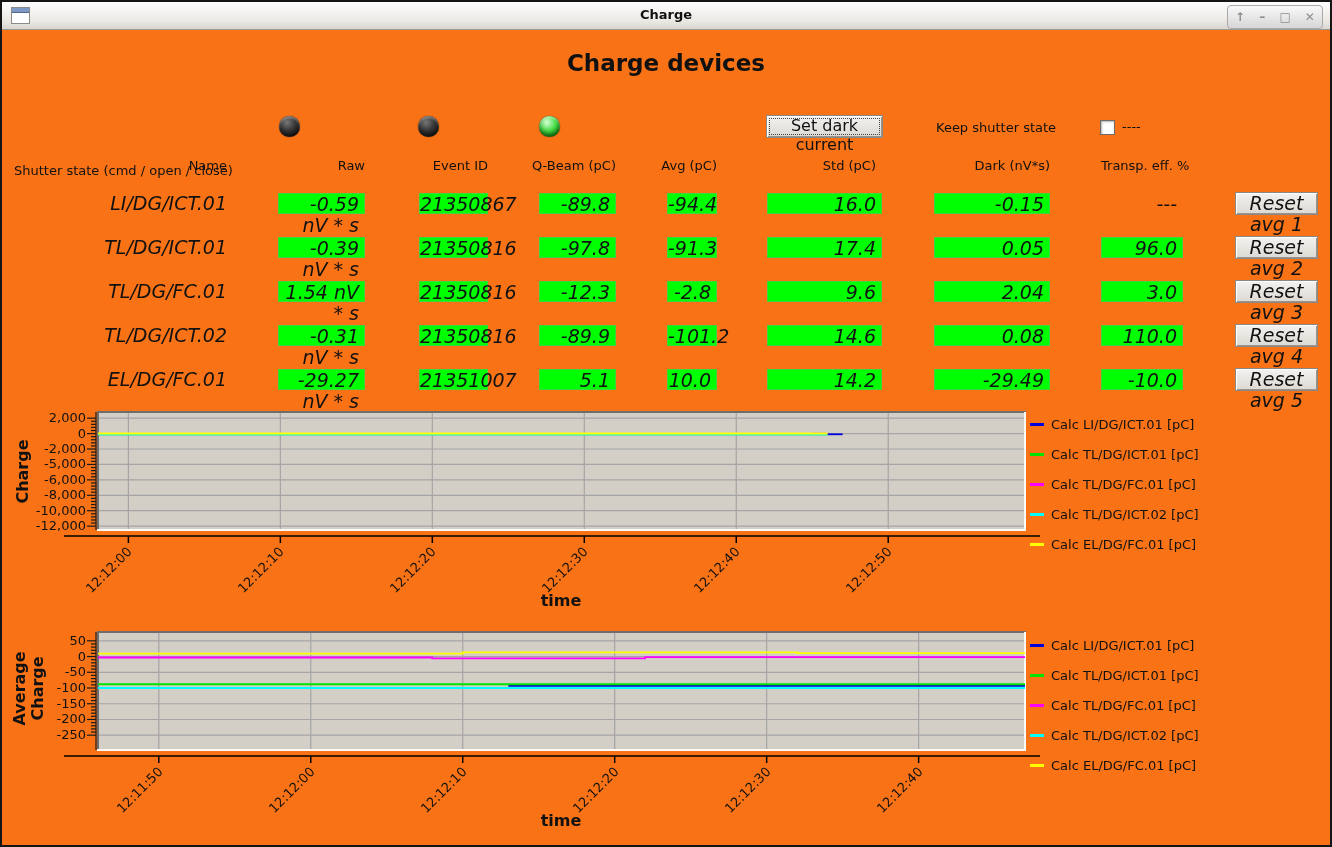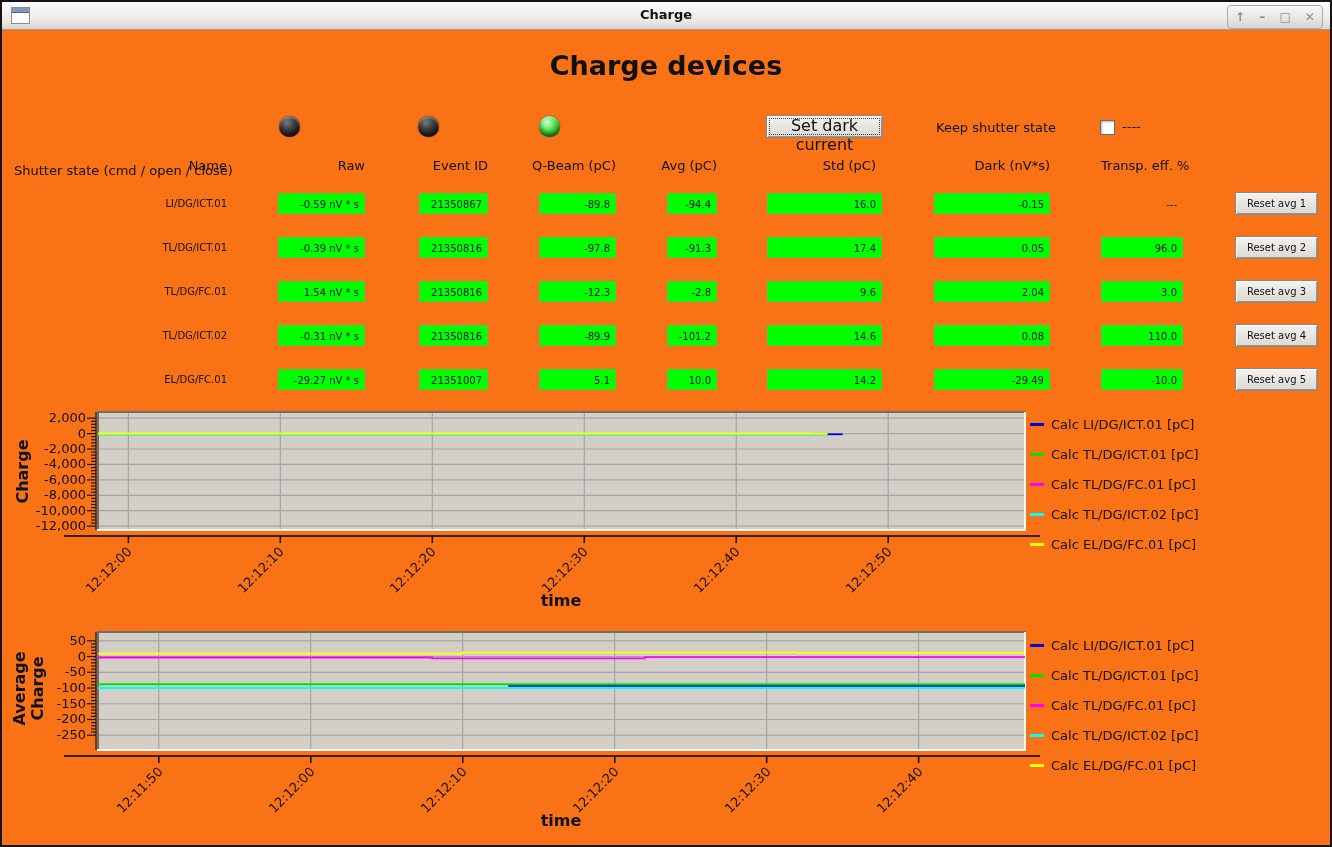--- a/index.html
+++ b/index.html
@@ -11,41 +11,41 @@
      background:linear-gradient(#fdfdfd,#ece9e4 70%,#d9d6d0);border-bottom:1px solid #9d9b96;}
   #win-icon{position:absolute;left:9px;top:5px;width:17px;height:15px;background:#fff;
      border:1px solid #8a8a8a;}
   #win-icon::before{content:"";position:absolute;left:0;top:0;right:0;height:4px;background:#7e99c4;border-bottom:1px solid #55688c;}
   #win-title{position:absolute;left:0;right:0;top:5px;text-align:center;font-weight:bold;font-size:13px;}
   #win-controls{position:absolute;right:7px;top:3px;width:94px;height:22px;border:1px solid #a9a9a9;
      border-radius:4px;background:linear-gradient(#f9f9f9,#d6d6d6);display:flex;align-items:center;
      justify-content:space-around;color:#8d8d8d;font-weight:bold;font-size:12px;line-height:1;}
   #win-controls span{cursor:default;}
   
-  #page-title{position:absolute;left:0;right:0;top:50px;text-align:center;font-weight:bold;font-size:27px;}
+  #page-title{position:absolute;left:0;right:0;top:50px;text-align:center;font-weight:bold;font-size:23px;}
   #clock{position:absolute;right:22px;top:51px;font-weight:bold;font-size:29px;letter-spacing:-1px;}
   
   .small{font-size:13px;}
   #shutter-label{position:absolute;left:14px;top:120px;margin-top:43px;}
   .led{position:absolute;top:116px;width:21px;height:21px;border-radius:50%;
        box-shadow:inset 0 -3px 4px rgba(0,0,0,.45),inset 0 2px 2px rgba(255,255,255,.35),0 0 1px #000;}
   .led.off{background:radial-gradient(circle at 38% 30%,#777 0%,#3a3a3a 40%,#151515 80%);}
   .led.on{background:radial-gradient(circle at 38% 30%,#d6ffd6 0%,#46dc46 45%,#0c8f0c 85%);}
   .btn{position:absolute;background:linear-gradient(#f4f2ef,#dcd9d3);border:1px solid #8a8884;
        box-shadow:inset 1px 1px 0 #fff,inset -1px -1px 0 #98958f;font-size:16px;text-align:center;
        font-family:inherit;color:#111;padding:0;}
   #set-dark{left:766px;top:115px;width:117px;height:23px;outline:1px dotted #444;outline-offset:-4px;}
   #keep-label{position:absolute;left:936px;top:120px;}
   #keep-check{position:absolute;left:1100px;top:120px;width:13px;height:13px;background:#fff;
       border:1px solid #6f6d68;box-shadow:inset 1px 1px 2px rgba(0,0,0,.3);}
   #keep-value{position:absolute;left:1122px;top:119px;}
   
   .th{position:absolute;top:158px;font-size:13px;text-align:right;}
   .trow{position:absolute;left:0;width:1332px;height:23px;}
-  .cell{position:absolute;top:0;height:21px;line-height:21px;font-size:10px;}
+  .cell{position:absolute;top:0;height:21px;line-height:21px;font-size:19px;font-style:italic;}
   .gbox{background:#00ff00;border:1px solid #3dd63d;text-align:right;padding-right:5px;box-sizing:border-box;}
   .gbox.plain{background:transparent;border-color:transparent;}
   .cname{left:40px;width:187px;text-align:right;}
   .craw{left:278px;width:87px;}
   .cevent{left:419px;width:69px;text-align:right;}
   .cqbeam{left:539px;width:77px;}
   .cavg{left:667px;width:50px;}
   .cstd{left:767px;width:115px;}
   .cdark{left:934px;width:116px;}
   .ctransp{left:1101px;width:82px;}
@@ -240,21 +240,21 @@
         <line x1="280.3606557377049" y1="131" x2="280.3606557377049" y2="138" stroke="#000" stroke-width="1.5"></line>
         <line x1="432.327868852459" y1="131" x2="432.327868852459" y2="138" stroke="#000" stroke-width="1.5"></line>
         <line x1="584.2950819672132" y1="131" x2="584.2950819672132" y2="138" stroke="#000" stroke-width="1.5"></line>
         <line x1="736.2622950819672" y1="131" x2="736.2622950819672" y2="138" stroke="#000" stroke-width="1.5"></line>
         <line x1="888.2295081967212" y1="131" x2="888.2295081967212" y2="138" stroke="#000" stroke-width="1.5"></line>
       </svg>
     <div class="labels" id="labels0">
         <div class="ytlab" style="top: 5.16993px;">2,000</div>
         <div class="ytlab" style="top: 20.5948px;">0</div>
         <div class="ytlab" style="top: 36.0196px;">-2,000</div>
-        <div class="ytlab" style="top: 51.4444px;">-4,000</div>
+        <div class="ytlab" style="top: 51.4444px;">-5,000</div>
         <div class="ytlab" style="top: 66.8693px;">-6,000</div>
         <div class="ytlab" style="top: 82.2941px;">-8,000</div>
         <div class="ytlab" style="top: 97.719px;">-10,000</div>
         <div class="ytlab" style="top: 113.144px;">-12,000</div>
         <div class="xtlab" style="left: 54.3934px; top: 139px;">12:12:00</div>
         <div class="xtlab" style="left: 206.361px; top: 139px;">12:12:10</div>
         <div class="xtlab" style="left: 358.328px; top: 139px;">12:12:20</div>
         <div class="xtlab" style="left: 510.295px; top: 139px;">12:12:30</div>
         <div class="xtlab" style="left: 662.262px; top: 139px;">12:12:40</div>
         <div class="xtlab" style="left: 814.23px; top: 139px;">12:12:50</div>

